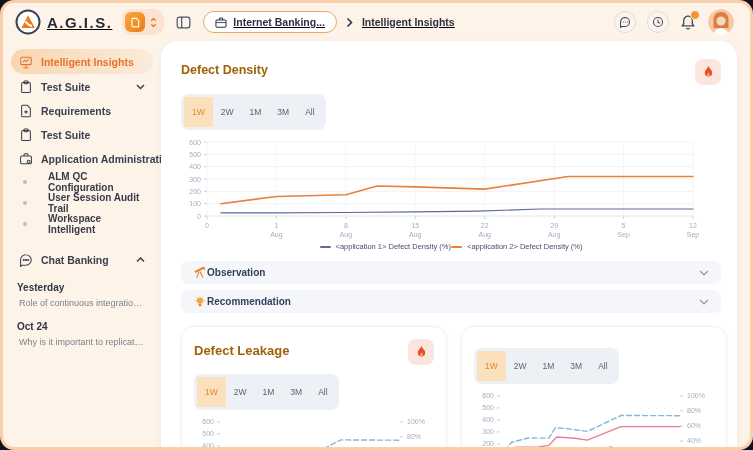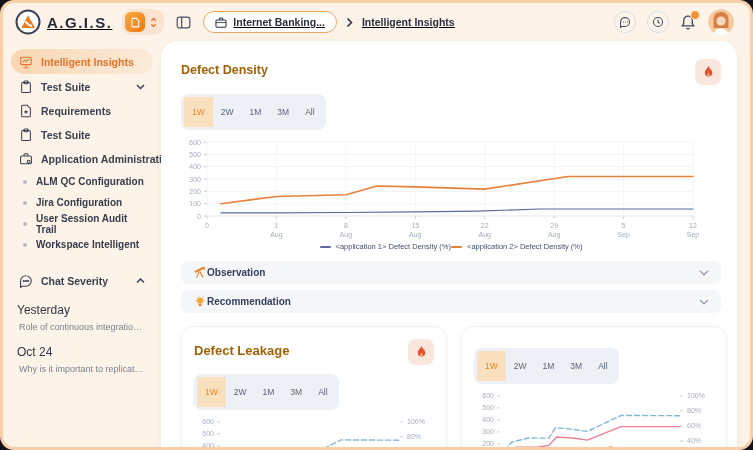--- a/index.html
+++ b/index.html
@@ -23,26 +23,26 @@
   .avatar { width:26px; height:26px; border-radius:50%; margin-left:12px; overflow:hidden; cursor:pointer; }
 
   
   .sidebar { position:absolute; top:38px; left:0; bottom:0; width:158px; padding:8px 8px 0 8px; overflow:hidden; }
   .nav-item { display:flex; align-items:center; gap:8px; height:23px; padding:0 8px; border-radius:14px; color:#3A4150; font-size:10.5px; font-weight:600; cursor:pointer; margin-bottom:1px; }
   .nav-item .nlabel { flex:1; white-space:nowrap; }
   .nav-item.active { background:linear-gradient(to right,#F8D6B2,#FBEBDA); color:#E8722A; height:25px; }
   .nav-item.active svg { stroke:#E8722A; }
   .nico { stroke:#3A4150; fill:none; stroke-width:1.2; flex:0 0 auto; }
   .chev { stroke:#3A4150; fill:none; stroke-width:1.5; }
-  .nav-sub { display:flex; align-items:center; gap:9px; height:21px; padding:0 8px 0 12px; font-size:10px; font-weight:600; color:#363C49; cursor:pointer; }
+  .nav-sub { display:flex; align-items:center; gap:21px; height:21px; padding:0 8px 0 12px; font-size:10px; font-weight:600; color:#363C49; cursor:pointer; }
   .dot { width:4px; height:4px; border-radius:50%; background:#B7BCC6; flex:0 0 auto; }
   .chat-header { display:flex; align-items:center; gap:8px; height:24px; padding:0 8px; font-size:10.5px; font-weight:700; color:#3A4150; margin-top:14px; cursor:pointer; }
   .chat-header .nlabel { flex:1; }
   .chat-group { padding:4px 6px 0 6px; }
-  .chat-date { font-size:12px; font-weight:400; color:#2F3542; margin:6px 0 5px 0; }
+  .chat-date { font-size:10px; font-weight:700; color:#2F3542; margin:6px 0 5px 0; }
   .chat-q { font-size:9px; color:#7A828E; white-space:nowrap; overflow:hidden; text-overflow:ellipsis; cursor:pointer; padding-left:2px; }
 
   
   .content { position:absolute; top:38px; left:158px; right:13px; bottom:-80px; background:#fff; border-radius:16px; padding:18px 16px 0 20px; box-shadow:0 1px 6px rgba(60,40,20,.05); }
   .sec-head { display:flex; align-items:flex-start; justify-content:space-between; }
   .sec-title { font-size:12.5px; font-weight:800; color:#a16207; padding-top:4px; }
   .icon-chip { width:26px; height:26px; border-radius:8px; display:flex; align-items:center; justify-content:center; }
   .chip-flame { background:#FBE6DE; }
   .chip-warn { background:#FDEBD7; }
   .range-pill { display:inline-flex; align-items:center; background:#EDF0F5; border-radius:8px; padding:3px; margin-top:9px; }
@@ -186,39 +186,35 @@
           <polyline points="1,4.5 4.5,1 8,4.5" fill="none"></polyline>
         </svg>
     </div>
 
     <div class="nav-sub">
       <i class="dot"></i>
       <span>ALM QC Configuration</span>
     </div>
     <div class="nav-sub">
       <i class="dot"></i>
-      <span>Jira Configuration</span>
-    </div>
-    <div class="nav-sub">
-      <i class="dot"></i>
       <span>User Session Audit Trail</span>
     </div>
     <div class="nav-sub">
       <i class="dot"></i>
       <span>Workspace Intelligent</span>
     </div>
 
     <div class="chat-header">
       <svg class="nico" width="14" height="14" viewBox="0 0 16 16">
           <path d="M8 2a6 6 0 0 1 0 12H3.5l-1.7 1.3V8A6 6 0 0 1 8 2z"></path>
           <circle cx="5.5" cy="8" r=".6" fill="#3A4150"></circle>
           <circle cx="8" cy="8" r=".6" fill="#3A4150"></circle>
           <circle cx="10.5" cy="8" r=".6" fill="#3A4150"></circle>
         </svg>
-      <span class="nlabel">Chat Severity</span>
+      <span class="nlabel">Chat Banking</span>
       <svg class="chev" width="9" height="6" viewBox="0 0 9 6">
           <polyline points="1,4.5 4.5,1 8,4.5" fill="none"></polyline>
         </svg>
     </div>
     <div class="chat-group">
       <div class="chat-date">Yesterday</div>
       <div class="chat-q">Role of continuous integration in testing?</div>
       <div class="chat-date" style="margin-top:13px;">Oct 24</div>
       <div class="chat-q">Why is it important to replicate real-world c...</div>
     </div>

